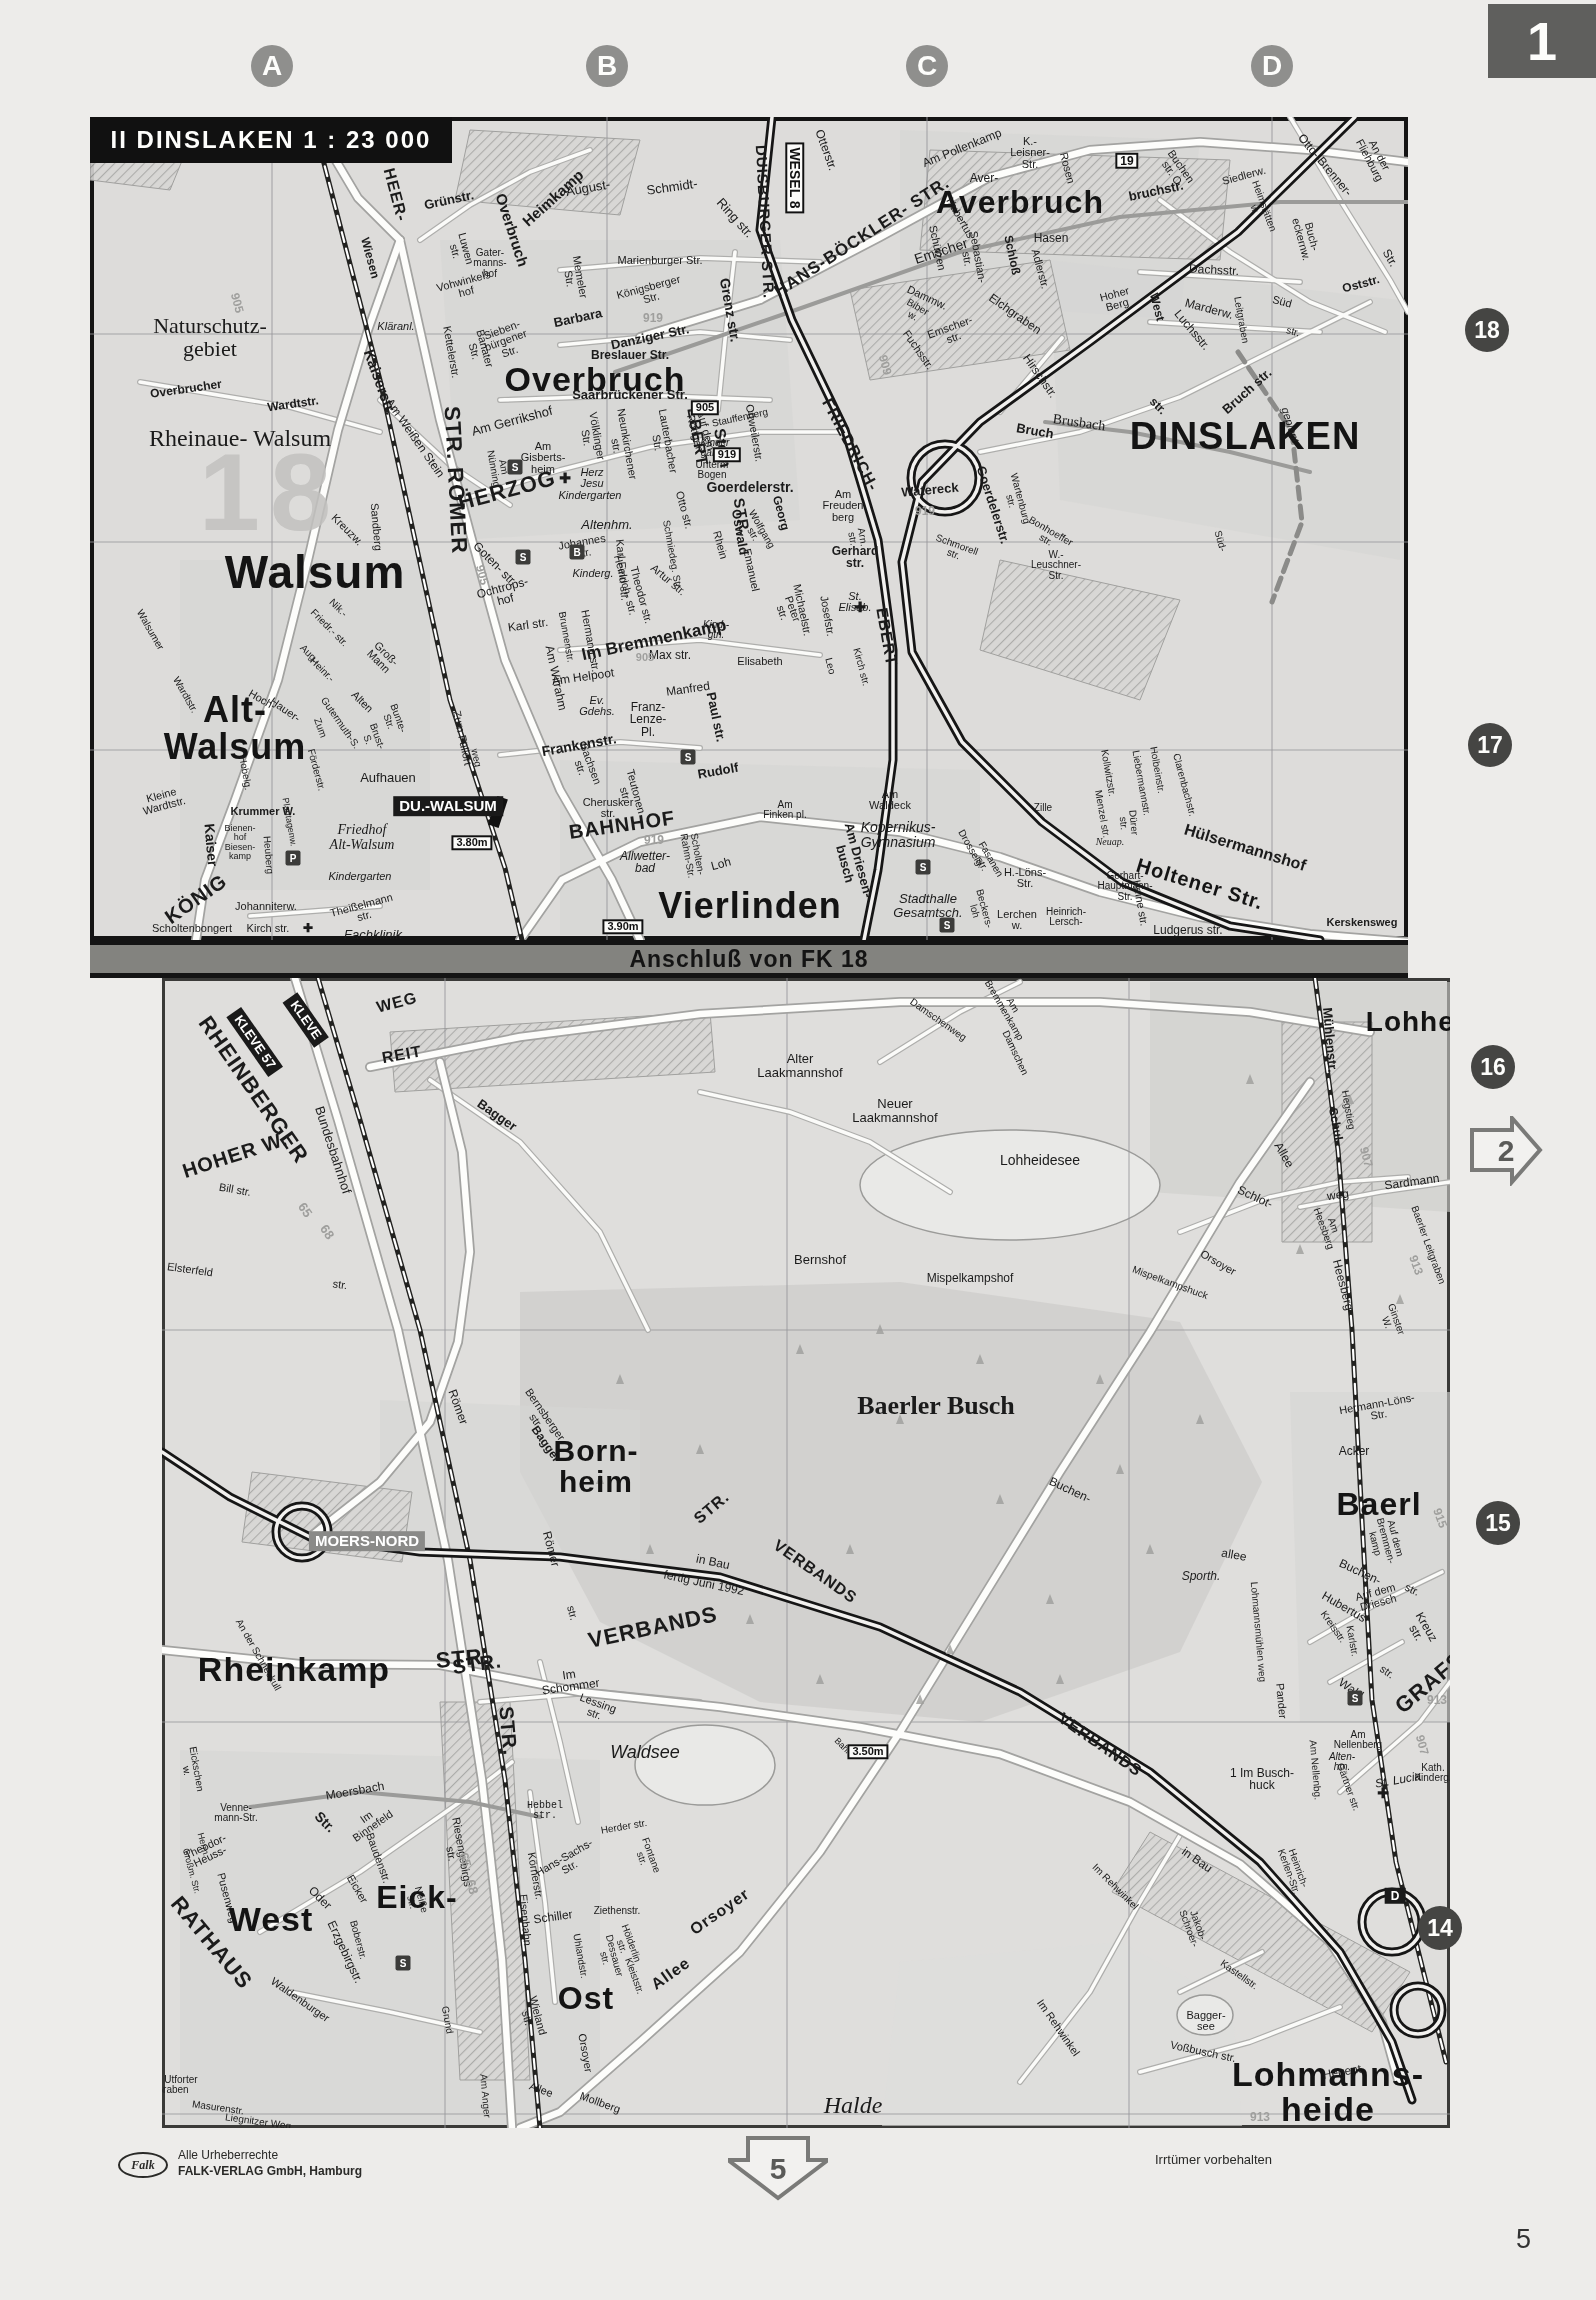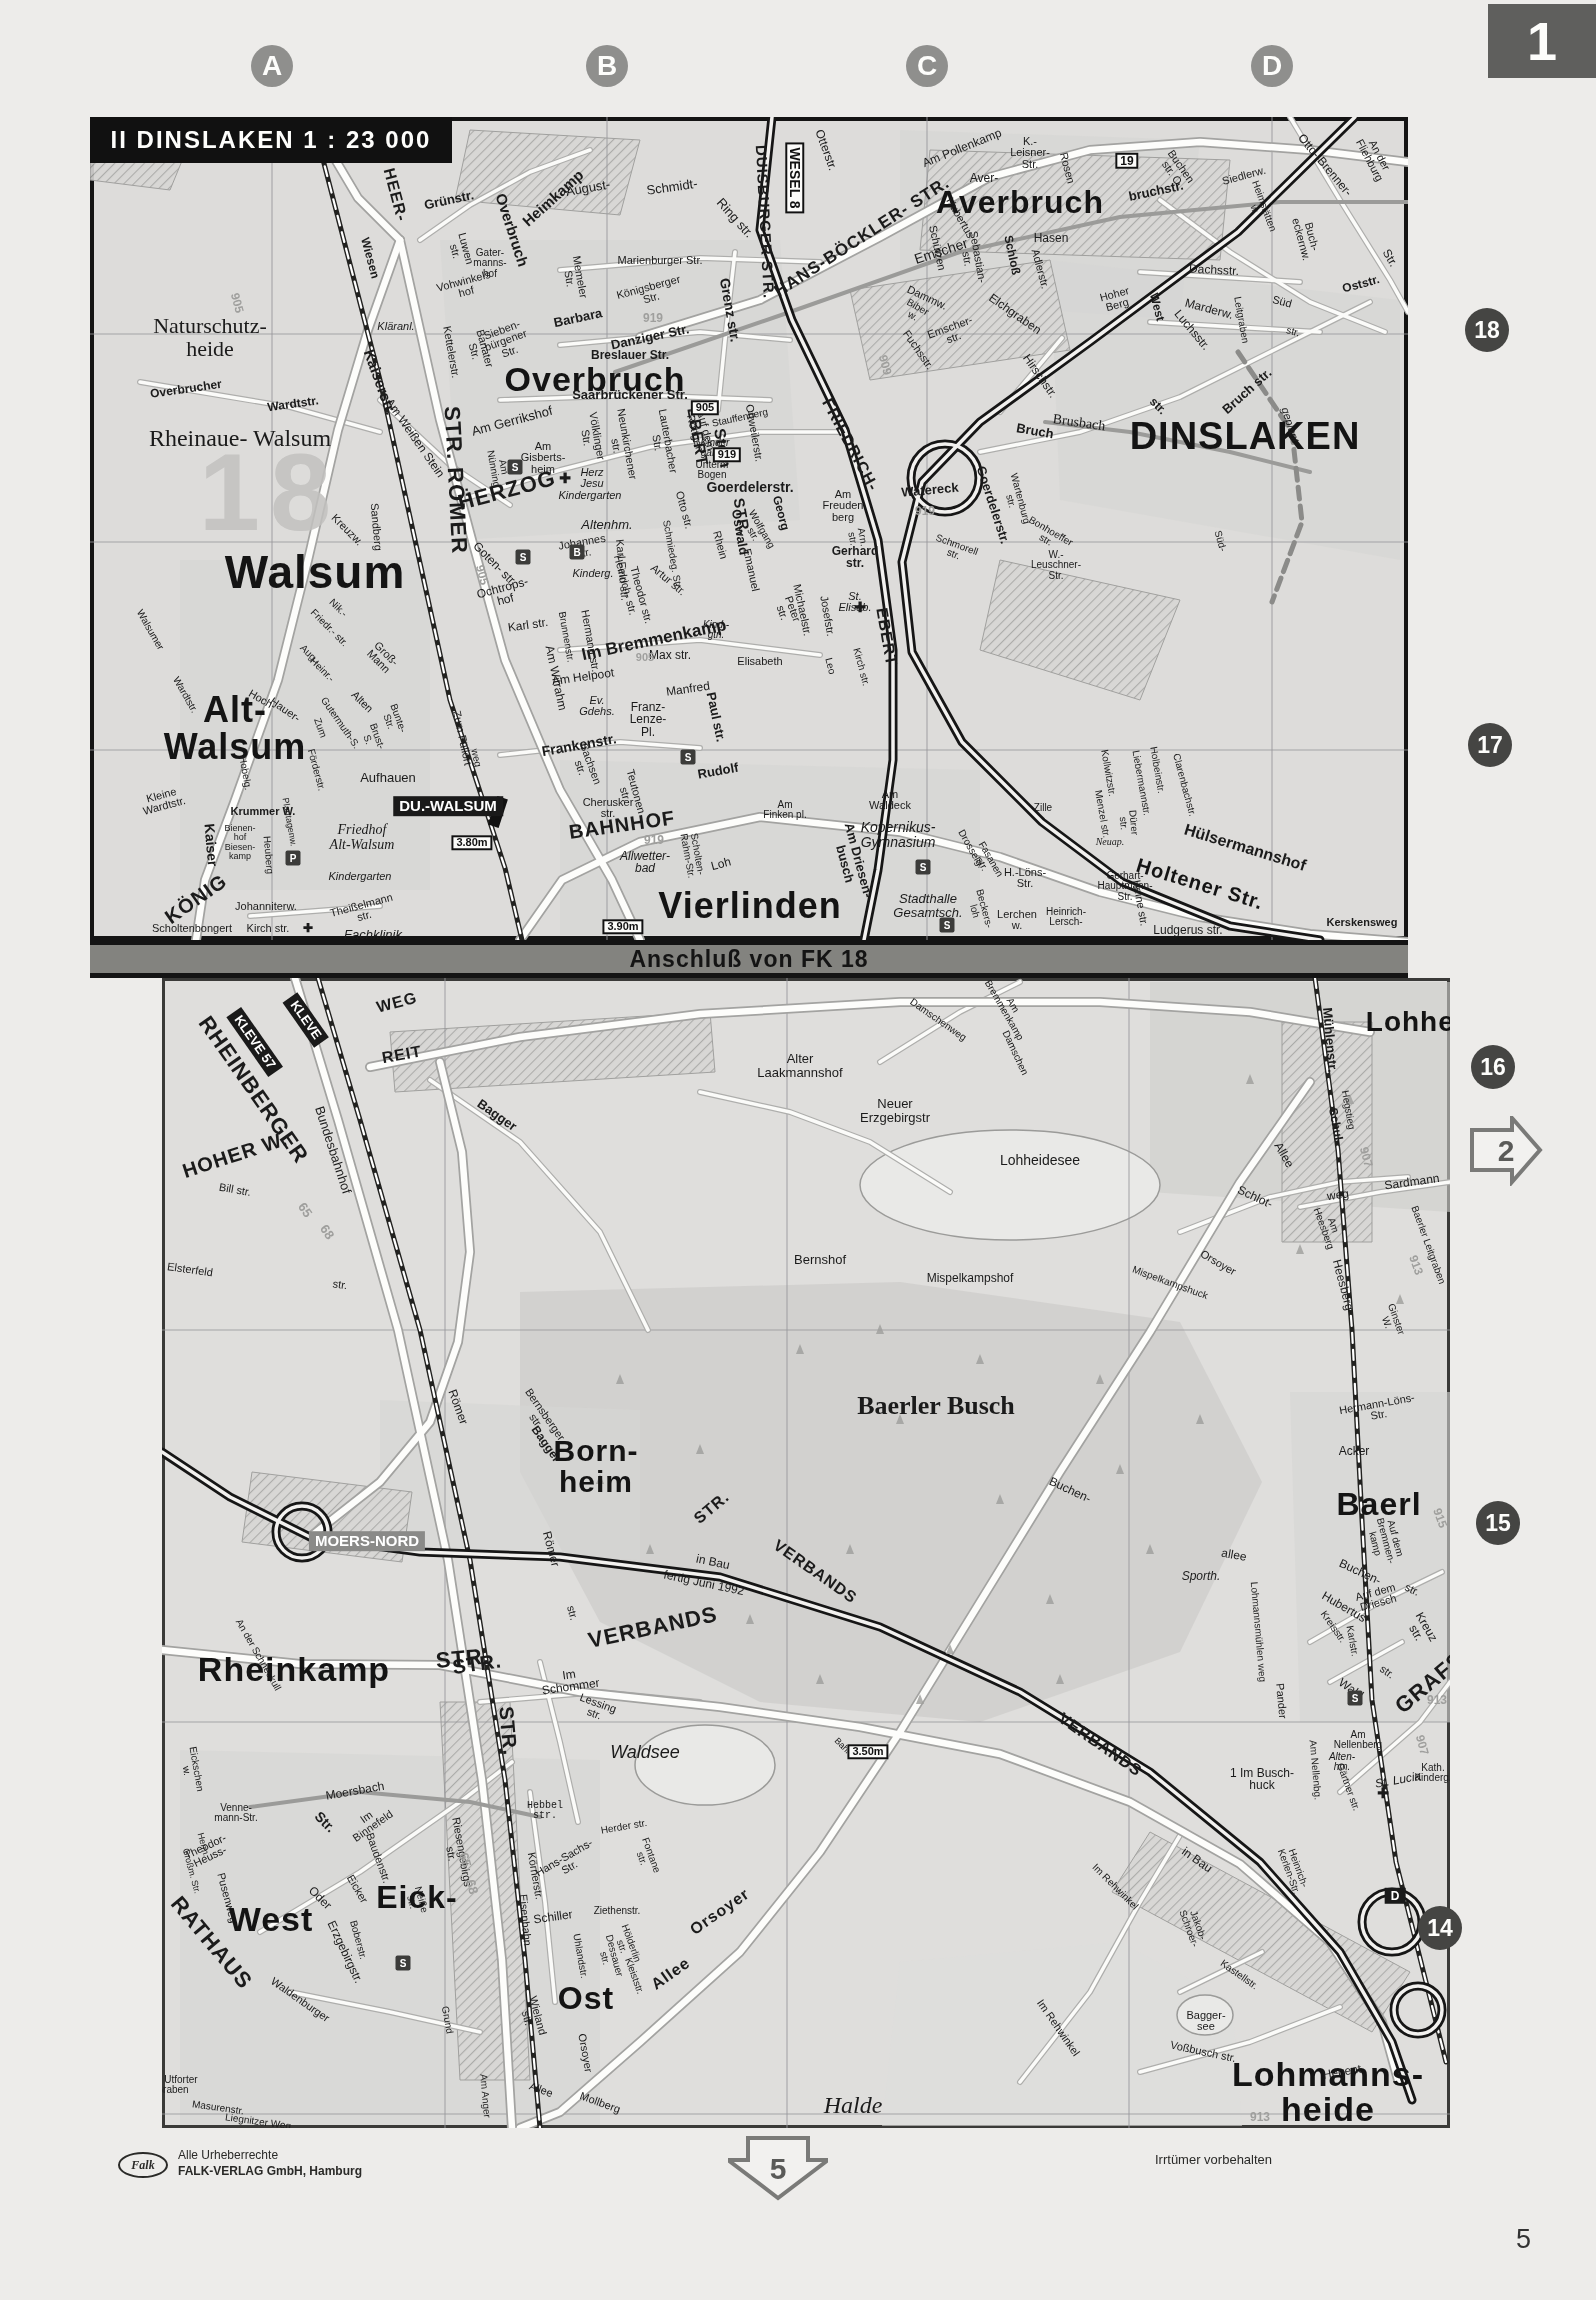--- a/index.html
+++ b/index.html
@@ -253,21 +253,21 @@
       <polygon points="1200,1414 1196,1424 1204,1424" fill="#9d9d9b" opacity="0.8"></polygon>
       <polygon points="1060,1674 1056,1684 1064,1684" fill="#9d9d9b" opacity="0.8"></polygon>
       <polygon points="1250,1074 1246,1084 1254,1084" fill="#9d9d9b" opacity="0.8"></polygon>
       <polygon points="1350,1094 1346,1104 1354,1104" fill="#9d9d9b" opacity="0.8"></polygon>
       <polygon points="1400,1294 1396,1304 1404,1304" fill="#9d9d9b" opacity="0.8"></polygon>
       <polygon points="1300,1244 1296,1254 1304,1254" fill="#9d9d9b" opacity="0.8"></polygon>
     </g>
   </svg>
 <div class="lblayer" id="labels-top">
     <div class="lbl srf" style="left: 210px; top: 338px; font-size: 22px; transform: translate(-50%, -50%) rotate(0deg);">Naturschutz-
-heide</div>
+gebiet</div>
     <div class="lbl srf" style="left: 240px; top: 438px; font-size: 24px; transform: translate(-50%, -50%) rotate(0deg);">Rheinaue- Walsum</div>
     <div class="lbl wm" style="left: 270px; top: 492px; font-size: 110px; transform: translate(-50%, -50%) rotate(0deg);">18</div>
     <div class="lbl pl" style="left: 595px; top: 380px; font-size: 34px; transform: translate(-50%, -50%) rotate(0deg);">Overbruch</div>
     <div class="lbl pl" style="left: 315px; top: 573px; font-size: 46px; transform: translate(-50%, -50%) rotate(0deg);">Walsum</div>
     <div class="lbl pl" style="left: 235px; top: 728px; font-size: 36px; transform: translate(-50%, -50%) rotate(0deg);">Alt-
 Walsum</div>
     <div class="lbl pl" style="left: 1020px; top: 203px; font-size: 32px; transform: translate(-50%, -50%) rotate(0deg);">Averbruch</div>
     <div class="lbl pl" style="left: 1245px; top: 437px; font-size: 38px; transform: translate(-50%, -50%) rotate(0deg);">DINSLAKEN</div>
     <div class="lbl pl" style="left: 750px; top: 906px; font-size: 36px; transform: translate(-50%, -50%) rotate(0deg);">Vierlinden</div>
     <div class="lbl cap" style="left: 395px; top: 195px; font-size: 16px; transform: translate(-50%, -50%) rotate(75deg);">HEER-</div>
@@ -581,21 +581,21 @@
     <div class="lbl st" style="left: 333px; top: 1150px; font-size: 13px; transform: translate(-50%, -50%) rotate(72deg);">Bundesbahnhof</div>
     <div class="lbl stb" style="left: 497px; top: 1115px; font-size: 13px; transform: translate(-50%, -50%) rotate(35deg);">Bagger</div>
     <div class="lbl st" style="left: 235px; top: 1190px; font-size: 11px; transform: translate(-50%, -50%) rotate(10deg);">Bill str.</div>
     <div class="lbl st" style="left: 190px; top: 1270px; font-size: 11px; transform: translate(-50%, -50%) rotate(8deg);">Elsterfeld</div>
     <div class="lbl st" style="left: 340px; top: 1285px; font-size: 11px; transform: translate(-50%, -50%) rotate(8deg);">str.</div>
     <div class="lbl rt" style="left: 305px; top: 1210px; font-size: 13px; transform: translate(-50%, -50%) rotate(55deg);">65</div>
     <div class="lbl rt" style="left: 327px; top: 1232px; font-size: 13px; transform: translate(-50%, -50%) rotate(55deg);">68</div>
     <div class="lbl st" style="left: 800px; top: 1066px; font-size: 13px; transform: translate(-50%, -50%) rotate(0deg);">Alter
 Laakmannshof</div>
     <div class="lbl st" style="left: 895px; top: 1111px; font-size: 13px; transform: translate(-50%, -50%) rotate(0deg);">Neuer
-Erzgebirgstr</div>
+Laakmannshof</div>
     <div class="lbl st" style="left: 1040px; top: 1160px; font-size: 14px; transform: translate(-50%, -50%) rotate(0deg);">Lohheidesee</div>
     <div class="lbl st" style="left: 820px; top: 1260px; font-size: 13px; transform: translate(-50%, -50%) rotate(0deg);">Bernshof</div>
     <div class="lbl st" style="left: 970px; top: 1278px; font-size: 12px; transform: translate(-50%, -50%) rotate(0deg);">Mispelkampshof</div>
     <div class="lbl st" style="left: 1170px; top: 1283px; font-size: 10px; transform: translate(-50%, -50%) rotate(20deg);">Mispelkampshuck</div>
     <div class="lbl st" style="left: 1218px; top: 1263px; font-size: 11px; transform: translate(-50%, -50%) rotate(30deg);">Orsoyer</div>
     <div class="lbl st" style="left: 938px; top: 1020px; font-size: 10px; transform: translate(-50%, -50%) rotate(35deg);">Damschenweg</div>
     <div class="lbl st" style="left: 1008px; top: 1008px; font-size: 10px; transform: translate(-50%, -50%) rotate(60deg);">Am
 Bremmenkamp</div>
     <div class="lbl st" style="left: 1015px; top: 1053px; font-size: 10px; transform: translate(-50%, -50%) rotate(65deg);">Damschen</div>
     <div class="lbl pl" style="left: 1432px; top: 1022px; font-size: 28px; transform: translate(-50%, -50%) rotate(0deg);">Lohheide</div>

